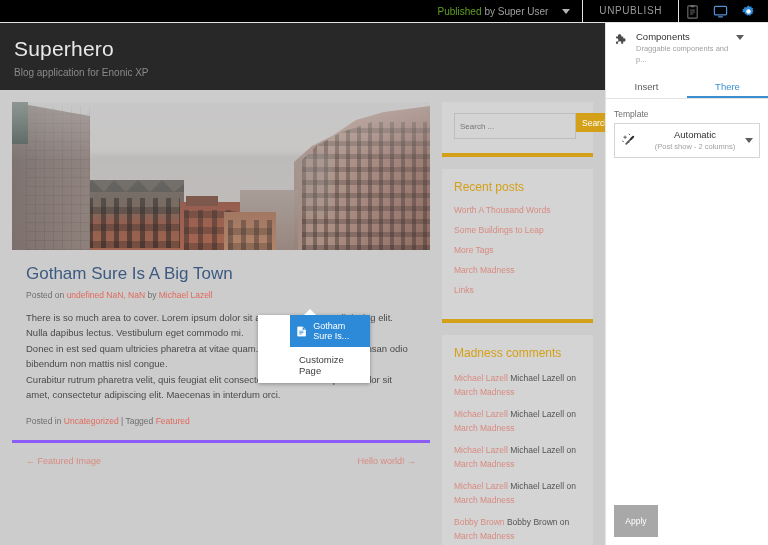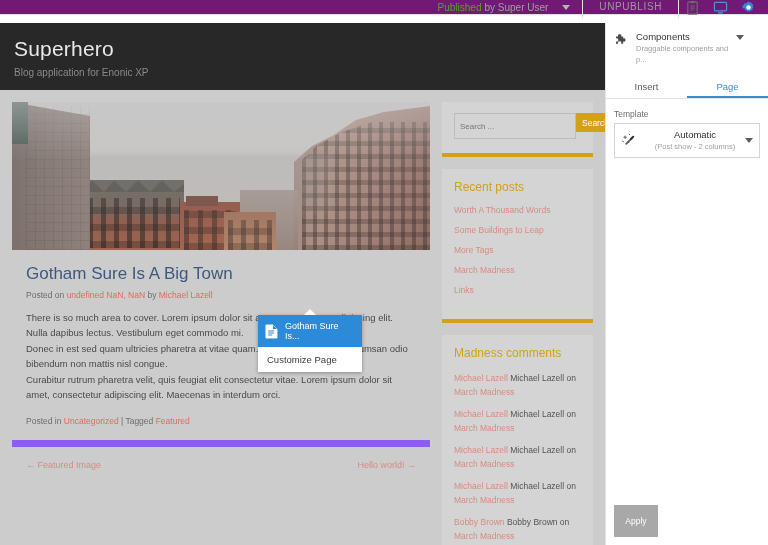--- a/index.html
+++ b/index.html
@@ -7,24 +7,24 @@
     margin: 0; padding: 0;
     width: 768px; height: 545px;
     overflow: hidden;
     font-family: "Liberation Sans", sans-serif;
     background: #ffffff;
   }
 
   
   .topbar {
     position: absolute; top: 0; left: 0;
-    width: 768px; height: 15px;
-    background: #701a75;
+    width: 768px; height: 23px;
+    background: #000000;
     border-bottom: 1px solid #e3e3e3;
-    display: flex; align-items: center;
+    display: flex; 
     justify-content: flex-end;
   }
   .status-block {
     display: flex; align-items: center;
     font-size: 10px; height: 22px;
     padding-right: 6px;
   }
   .status-published { color: #609e24; font-weight: 400; }
   .status-by { color: #a0a0a0; margin-left: 3px; }
   .caret-down {
@@ -152,21 +152,21 @@
   }
   .haze {
     position: absolute; inset: 0;
     background: linear-gradient(180deg, rgba(205,203,202,.55) 0%, rgba(200,197,195,.22) 40%, rgba(190,186,183,.10) 100%);
     pointer-events: none;
   }
 
   .post-body {
     background: #cccccc;
     padding: 10px 14px 0 14px;
-    border-bottom: 7px solid #8b5cf6;
+    border-bottom: 3px solid #8b5cf6;
     padding-bottom: 14px;
   }
   .post-title {
     color: #3d5a80; font-size: 17px; font-weight: 400;
     margin: 4px 0 6px 0; line-height: 20px;
   }
   .post-meta { font-size: 8.5px; color: #6e6e6e; margin-bottom: 11px; }
   .post-meta a, .lnk-red { color: #e06a5c; text-decoration: none; }
   .post-p {
     font-size: 9.5px; color: #4a4a4a; line-height: 14.5px;
@@ -214,23 +214,24 @@
   }
   .rc-item {
     font-size: 8.5px; line-height: 14px; margin-bottom: 8px;
     color: #545454;
   }
   .rc-item a { color: #d98b80; text-decoration: none; }
 
   
   .ctx {
     position: absolute; left: 258px; top: 292px;
-    width: 104px; background: #ffffff;
+    width: 112px; background: #ffffff;
     box-shadow: 0 1px 4px rgba(0,0,0,.32);
     z-index: 40;
+    padding-left: 32px;
   }
   .ctx-arrow {
     position: absolute; top: -6px; left: 46px;
     width: 0; height: 0;
     border-left: 6px solid transparent;
     border-right: 6px solid transparent;
     border-bottom: 6px solid #ffffff;
   }
   .ctx-item-sel {
     display: flex; align-items: center; gap: 7px;
@@ -417,21 +418,21 @@
     </svg>
     <div class="rp-head-txt">
       <div class="rp-head-title">Components</div>
       <div class="rp-head-sub">Draggable components and p...</div>
     </div>
     <div class="rp-caret"></div>
   </div>
 
   <div class="rp-tabs">
     <div class="rp-tab">Insert</div>
-    <div class="rp-tab active">Page</div>
+    <div class="rp-tab active">There</div>
   </div>
 
   <div class="tpl-wrap">
     <div class="tpl-label">Template</div>
     <div class="tpl-select">
       <svg class="wand" viewBox="0 0 18 18">
         <path d="M5.5 12.5l6-6" stroke="#555" stroke-width="1.8" stroke-linecap="round"></path>
         <path d="M10.5 7.5l2.4-2.4" stroke="#333" stroke-width="2.2" stroke-linecap="round"></path>
         <path d="M3 5.5h2.6M4.3 4.2v2.6M8.6 2.2l.8.8M1.6 9.6l1 .6M7.4 10.4l.9.9" stroke="#555" stroke-width="1" stroke-linecap="round"></path>
       </svg>

